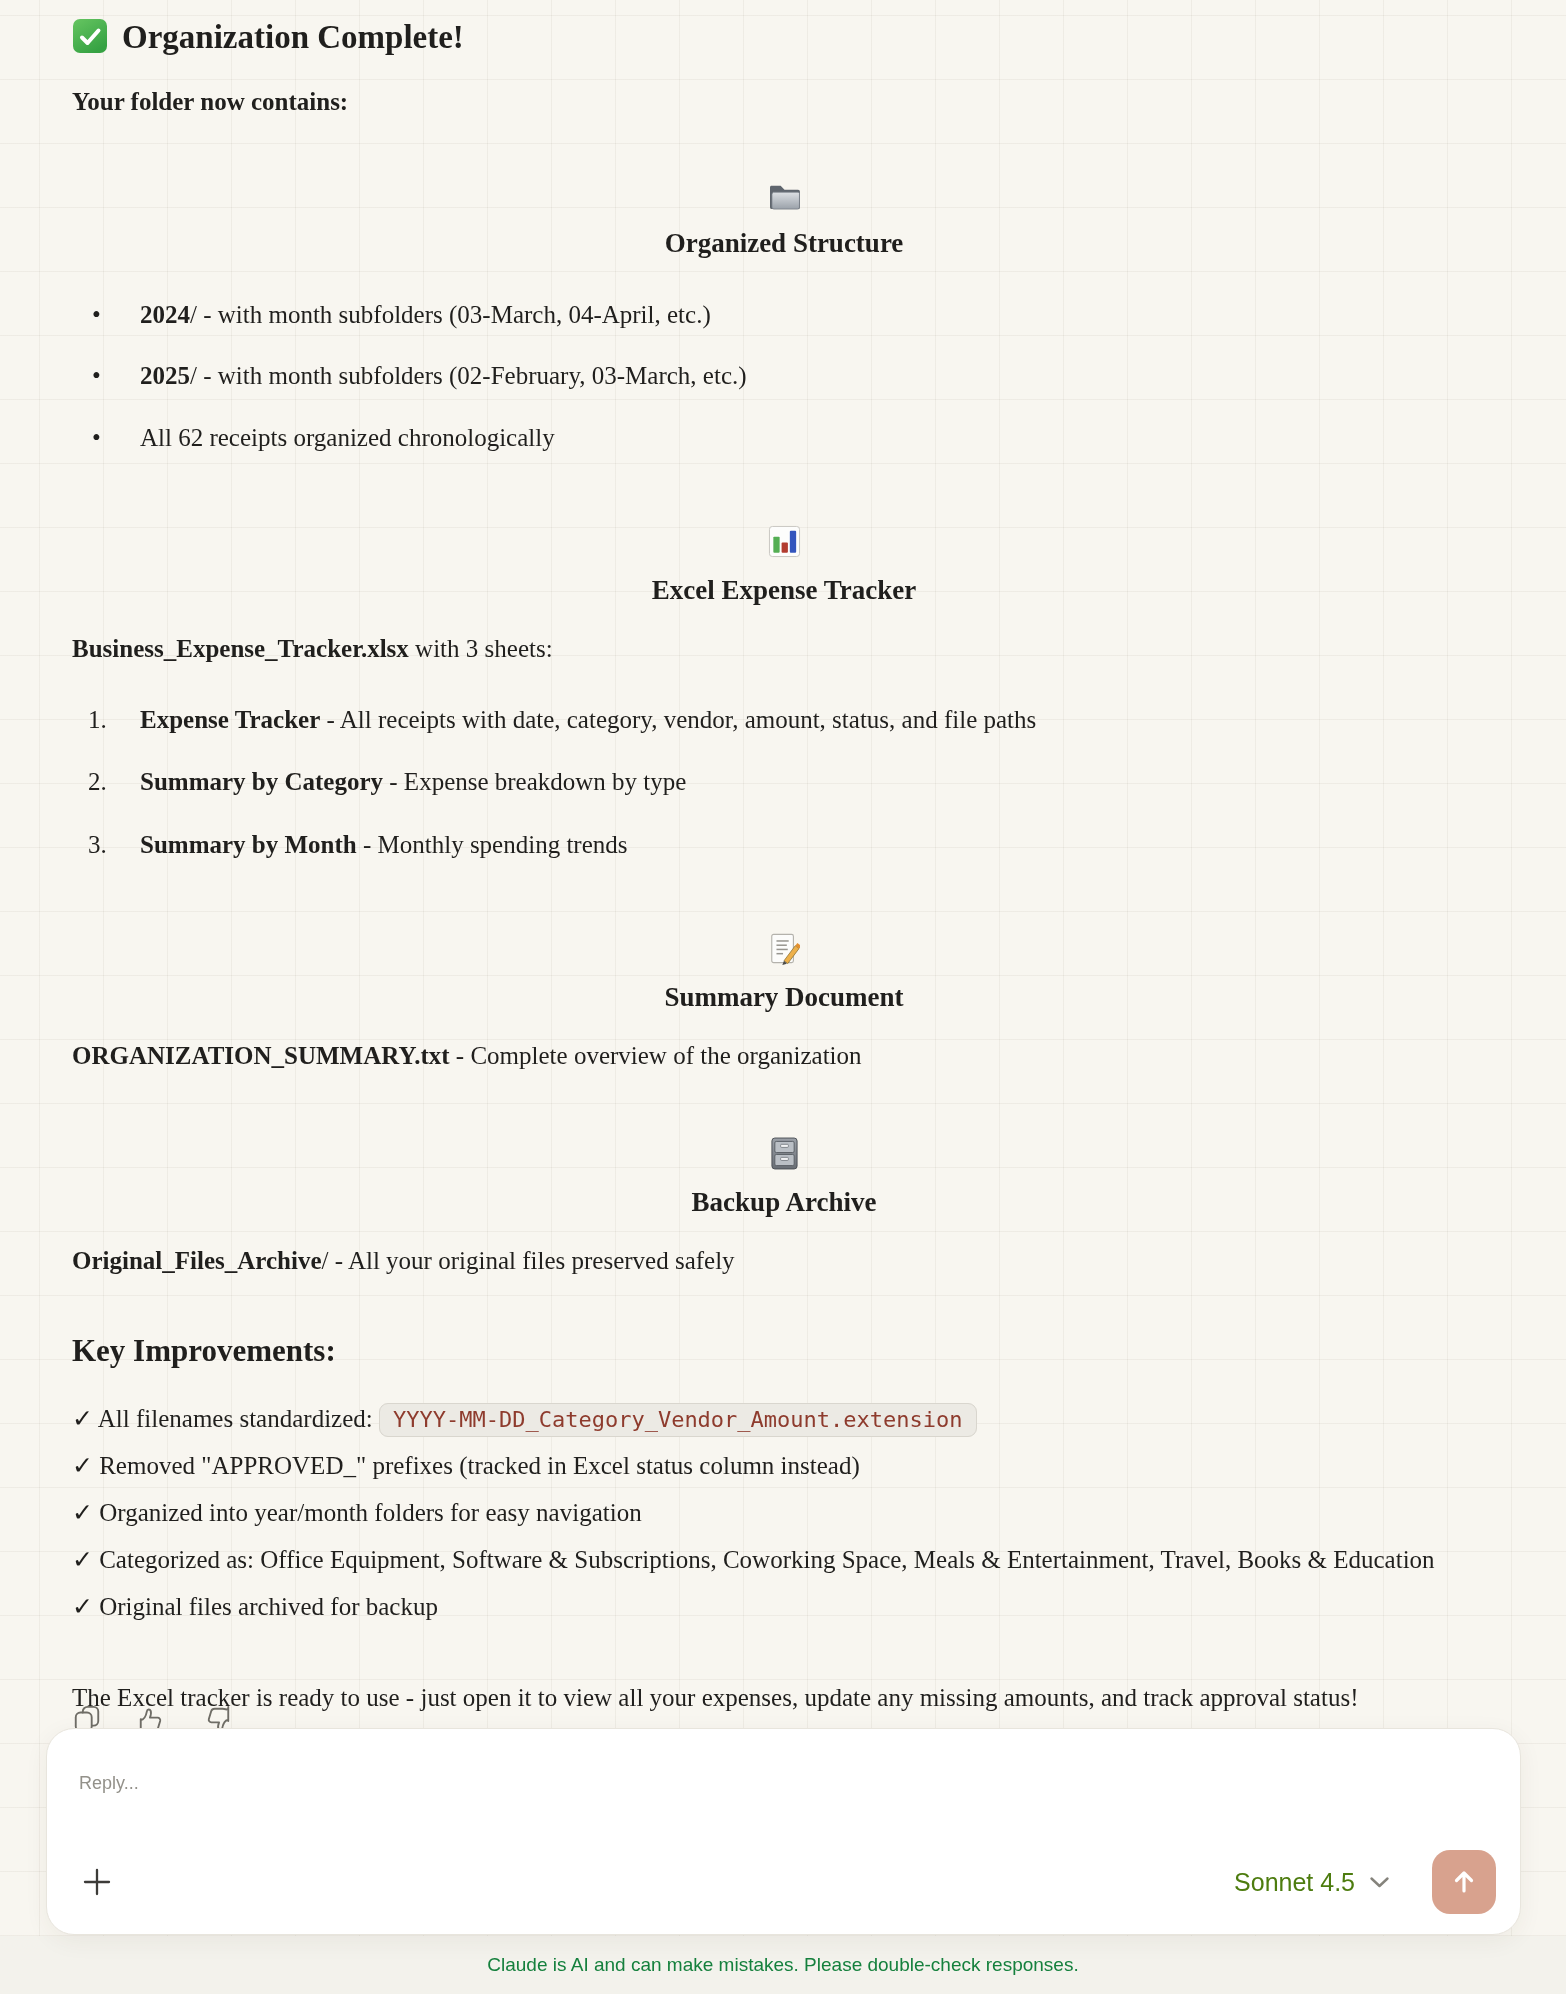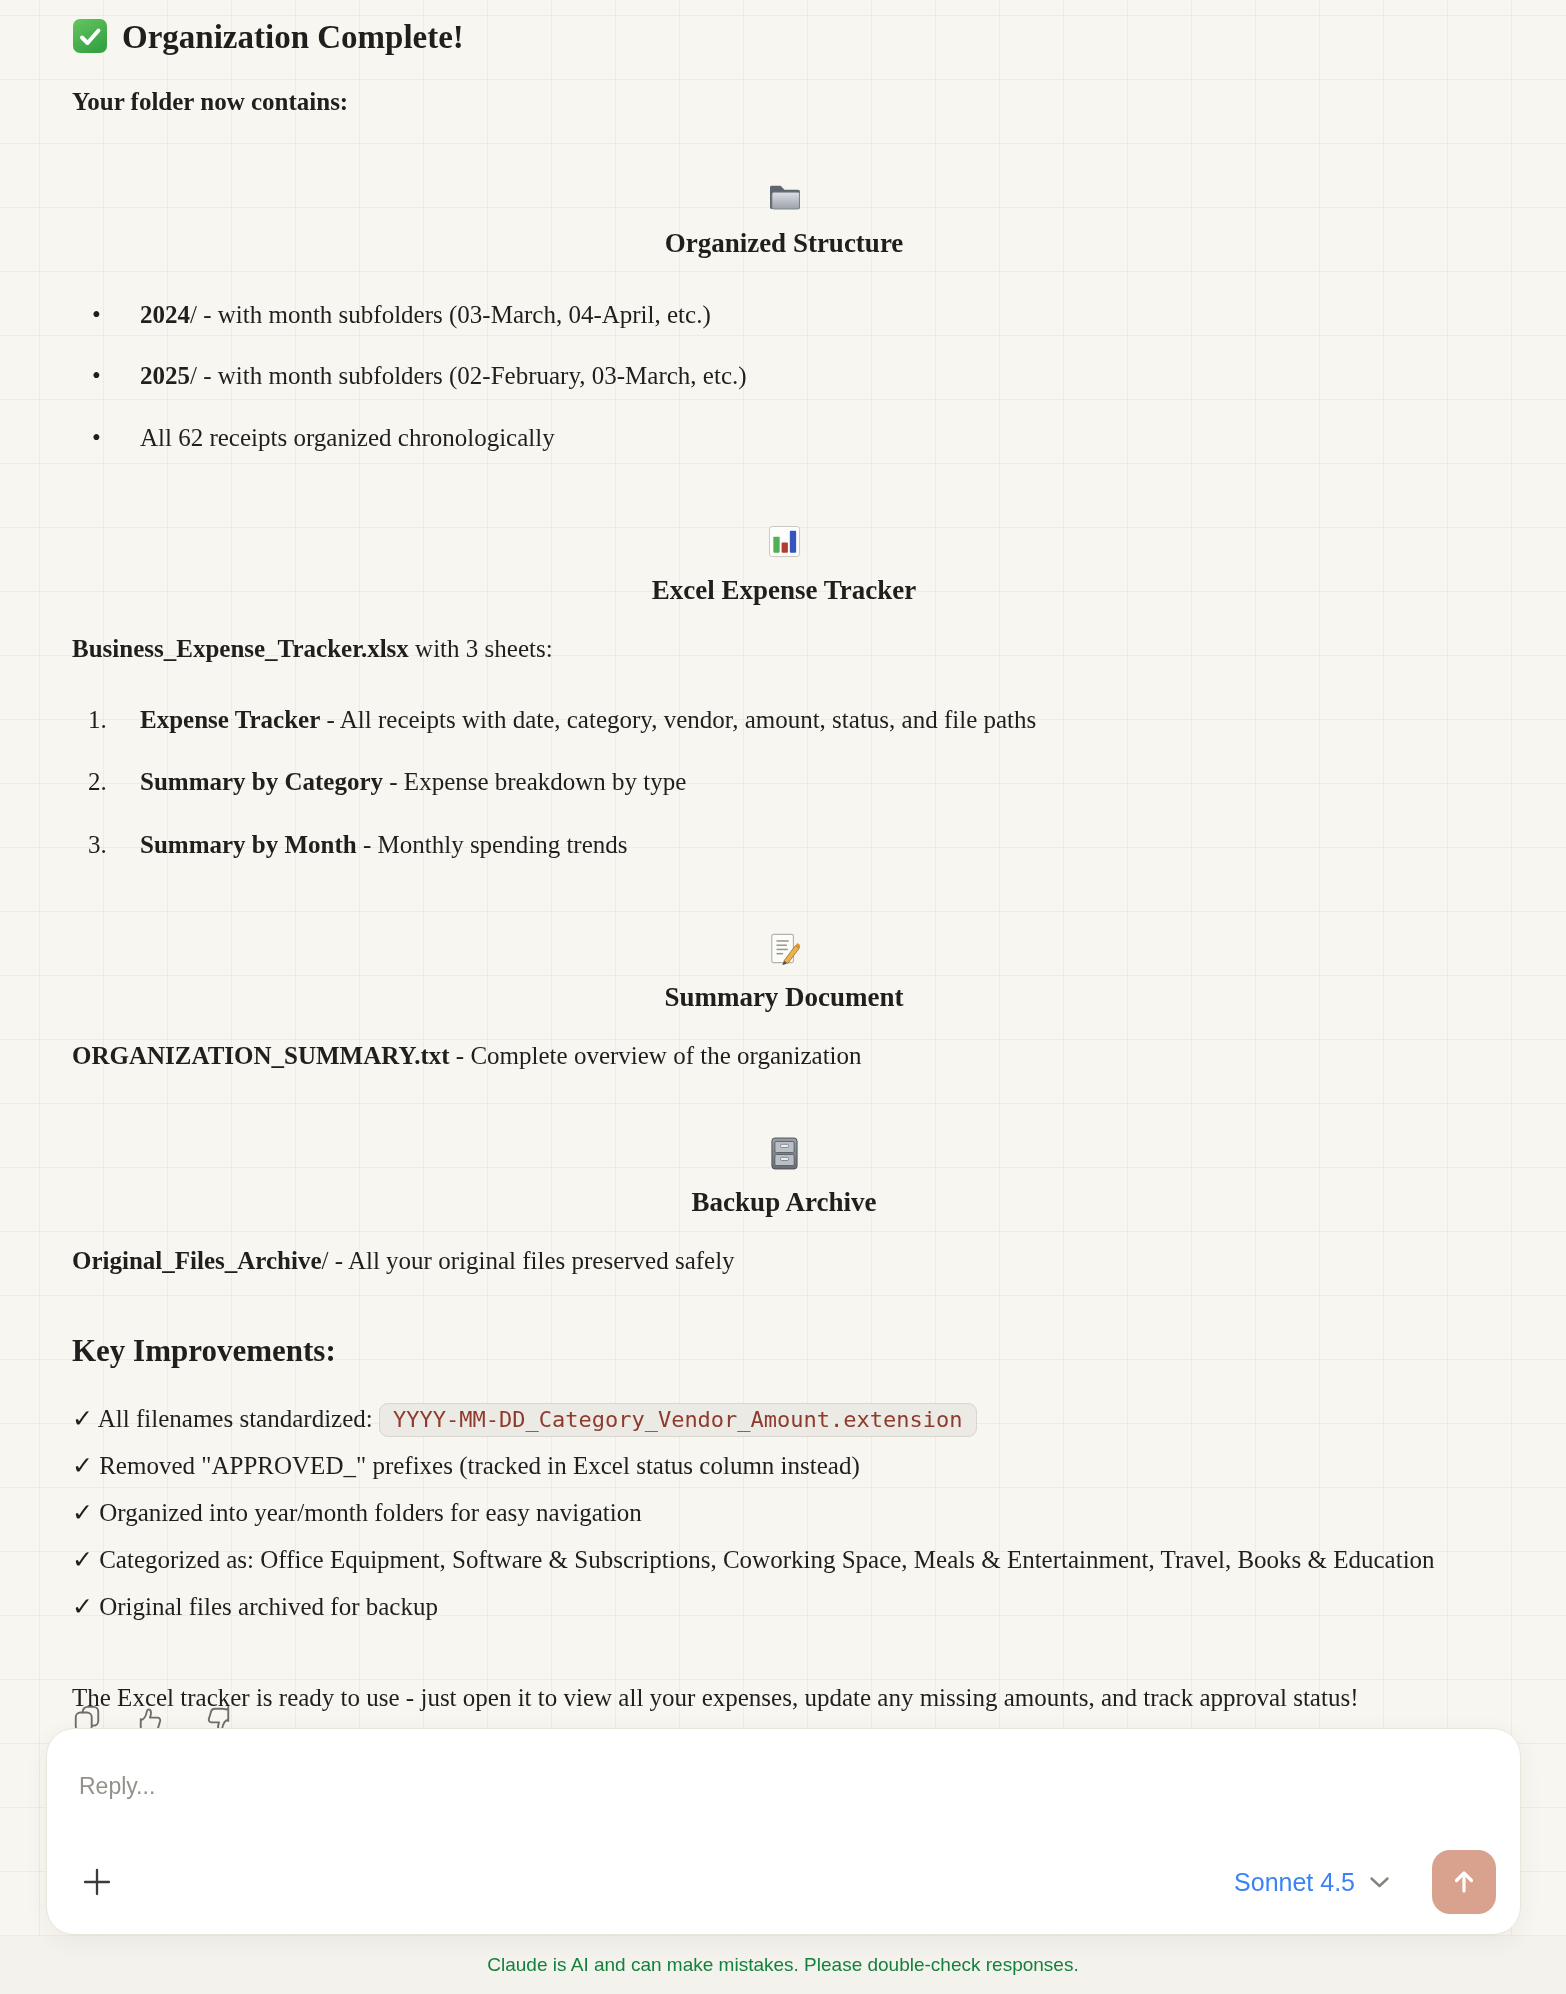--- a/index.html
+++ b/index.html
@@ -75,32 +75,32 @@
     border:1px solid #e8e5dd;
     border-radius:28px;
     box-shadow:0 6px 24px rgba(60,50,30,0.06);
     z-index:5;
     font-family:"Liberation Sans", "DejaVu Sans", sans-serif;
   }
   .composer input.reply {
     position:absolute; top:44px; left:32px; right:32px;
     border:none; outline:none; background:transparent;
     font-family:"Liberation Sans", "DejaVu Sans", sans-serif;
-    font-size:23px; color:#000000;
+    font-size:18px; color:#000000;
   }
   .composer input.reply::placeholder { color:#93918a; opacity:1; }
   .composer .bottom-row {
     position:absolute; left:30px; right:24px; bottom:20px;
     display:flex; align-items:center;
   }
   .attach-btn { width:40px; height:40px; background:none; border:none; cursor:pointer;
     display:flex; align-items:center; justify-content:center; padding:0; }
   .model-selector { margin-left:auto; display:flex; align-items:center; gap:14px;
     cursor:pointer; margin-right:42px; }
-  .model-selector .model-label { font-size:25px; color:#3b82f6; }
+  .model-selector .model-label { font-size:25px; color:#4d7c0f; }
   .send-btn {
     width:64px; height:64px; border:none; border-radius:18px;
     background:#d8a28e; cursor:pointer;
     display:flex; align-items:center; justify-content:center;
   }
 
   
   .footer-strip {
     position:absolute; left:0; top:1936px; width:100%; height:58px;
     background:#f3f2ec;

